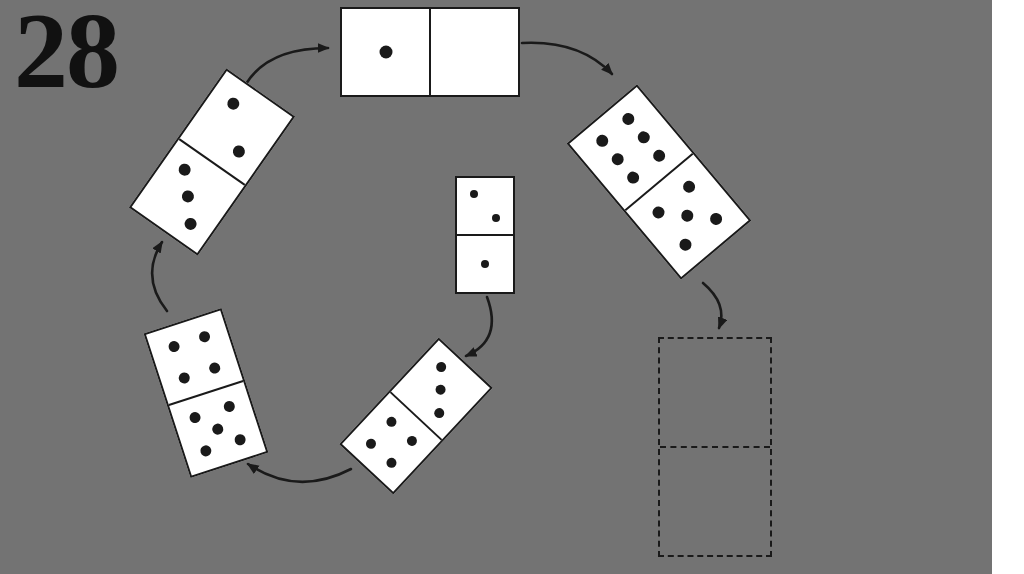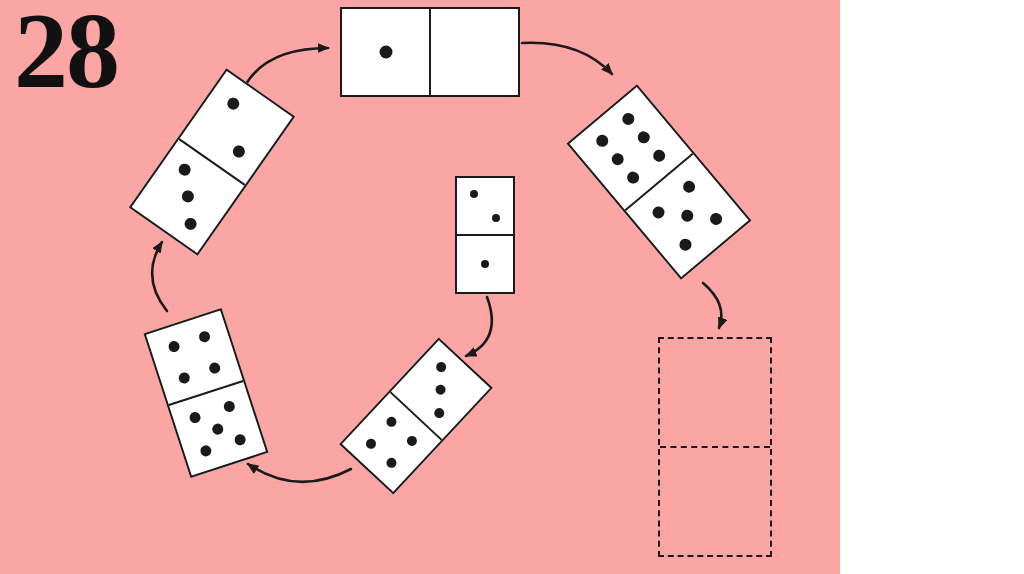--- a/index.html
+++ b/index.html
@@ -3,23 +3,23 @@
 <meta charset="utf-8">
 <style>
   html, body {
     margin: 0;
     padding: 0;
     background: #ffffff;
     font-family: "Liberation Serif", "DejaVu Serif", serif;
   }
   .stage {
     position: relative;
-    width: 840px;
+    width: 992px;
     height: 574px;
-    background: #fca5a5;
+    background: #737373;
     overflow: hidden;
   }
   .problem-number {
     position: absolute;
     left: 14px;
     top: -8px;
     font-size: 108px;
     line-height: 1.1;
     font-weight: 700;
     color: #111111;

